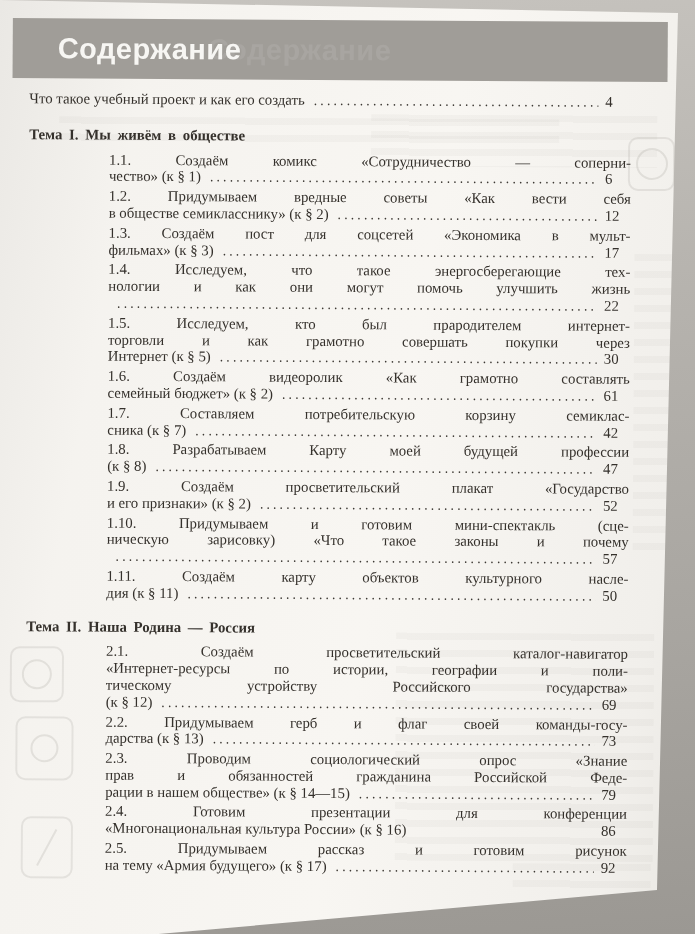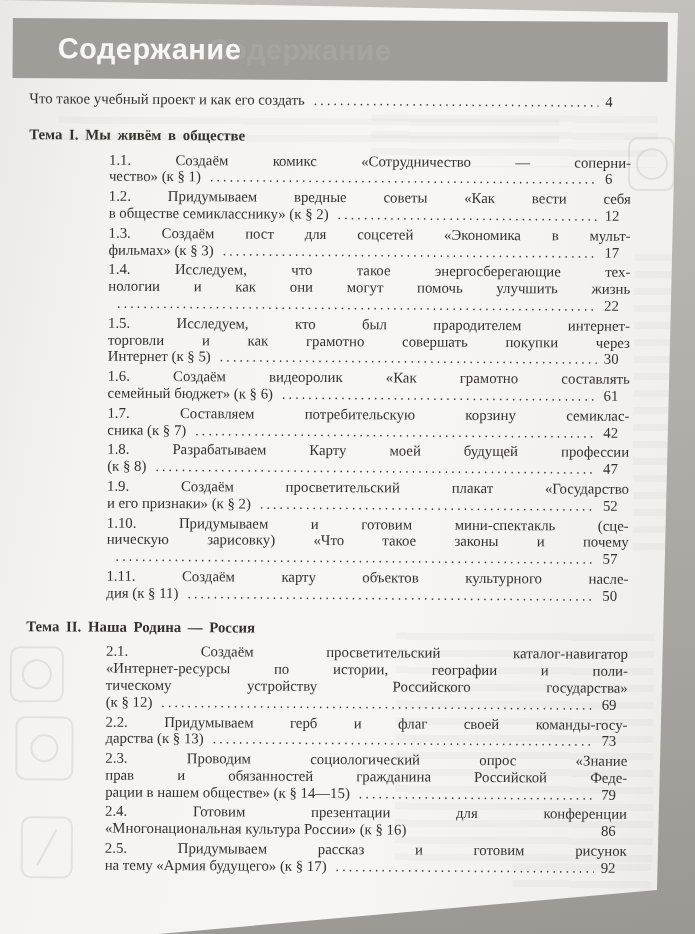--- a/index.html
+++ b/index.html
@@ -129,21 +129,21 @@
             <div class="ln">торговли и как грамотно совершать покупки через</div>
             <div class="ln last">
               <span class="txt">Интернет (к § 5)</span>
               <span class="leader">..............................................................................................................</span>
               <span class="pg">30</span>
             </div>
           </div>
           <div class="entry lvl1">
             <div class="ln">1.6. Создаём видеоролик «Как грамотно составлять</div>
             <div class="ln last">
-              <span class="txt">семейный бюджет» (к § 6)</span>
+              <span class="txt">семейный бюджет» (к § 2)</span>
               <span class="leader">..............................................................................................................</span>
               <span class="pg">61</span>
             </div>
           </div>
           <div class="entry lvl1">
             <div class="ln">1.7. Составляем потребительскую корзину семиклас-</div>
             <div class="ln last">
               <span class="txt">сника (к § 7)</span>
               <span class="leader">..............................................................................................................</span>
               <span class="pg">42</span>

